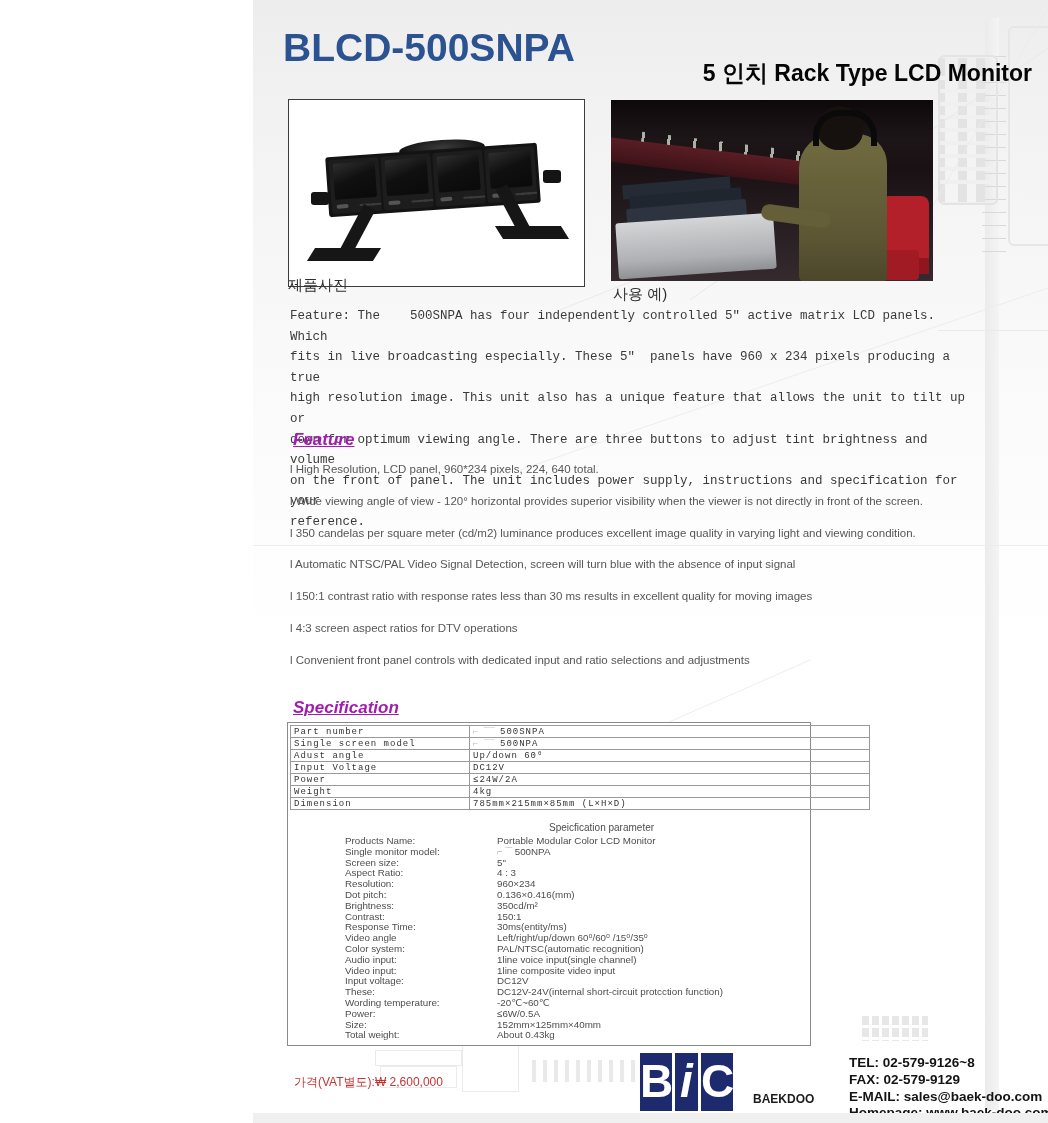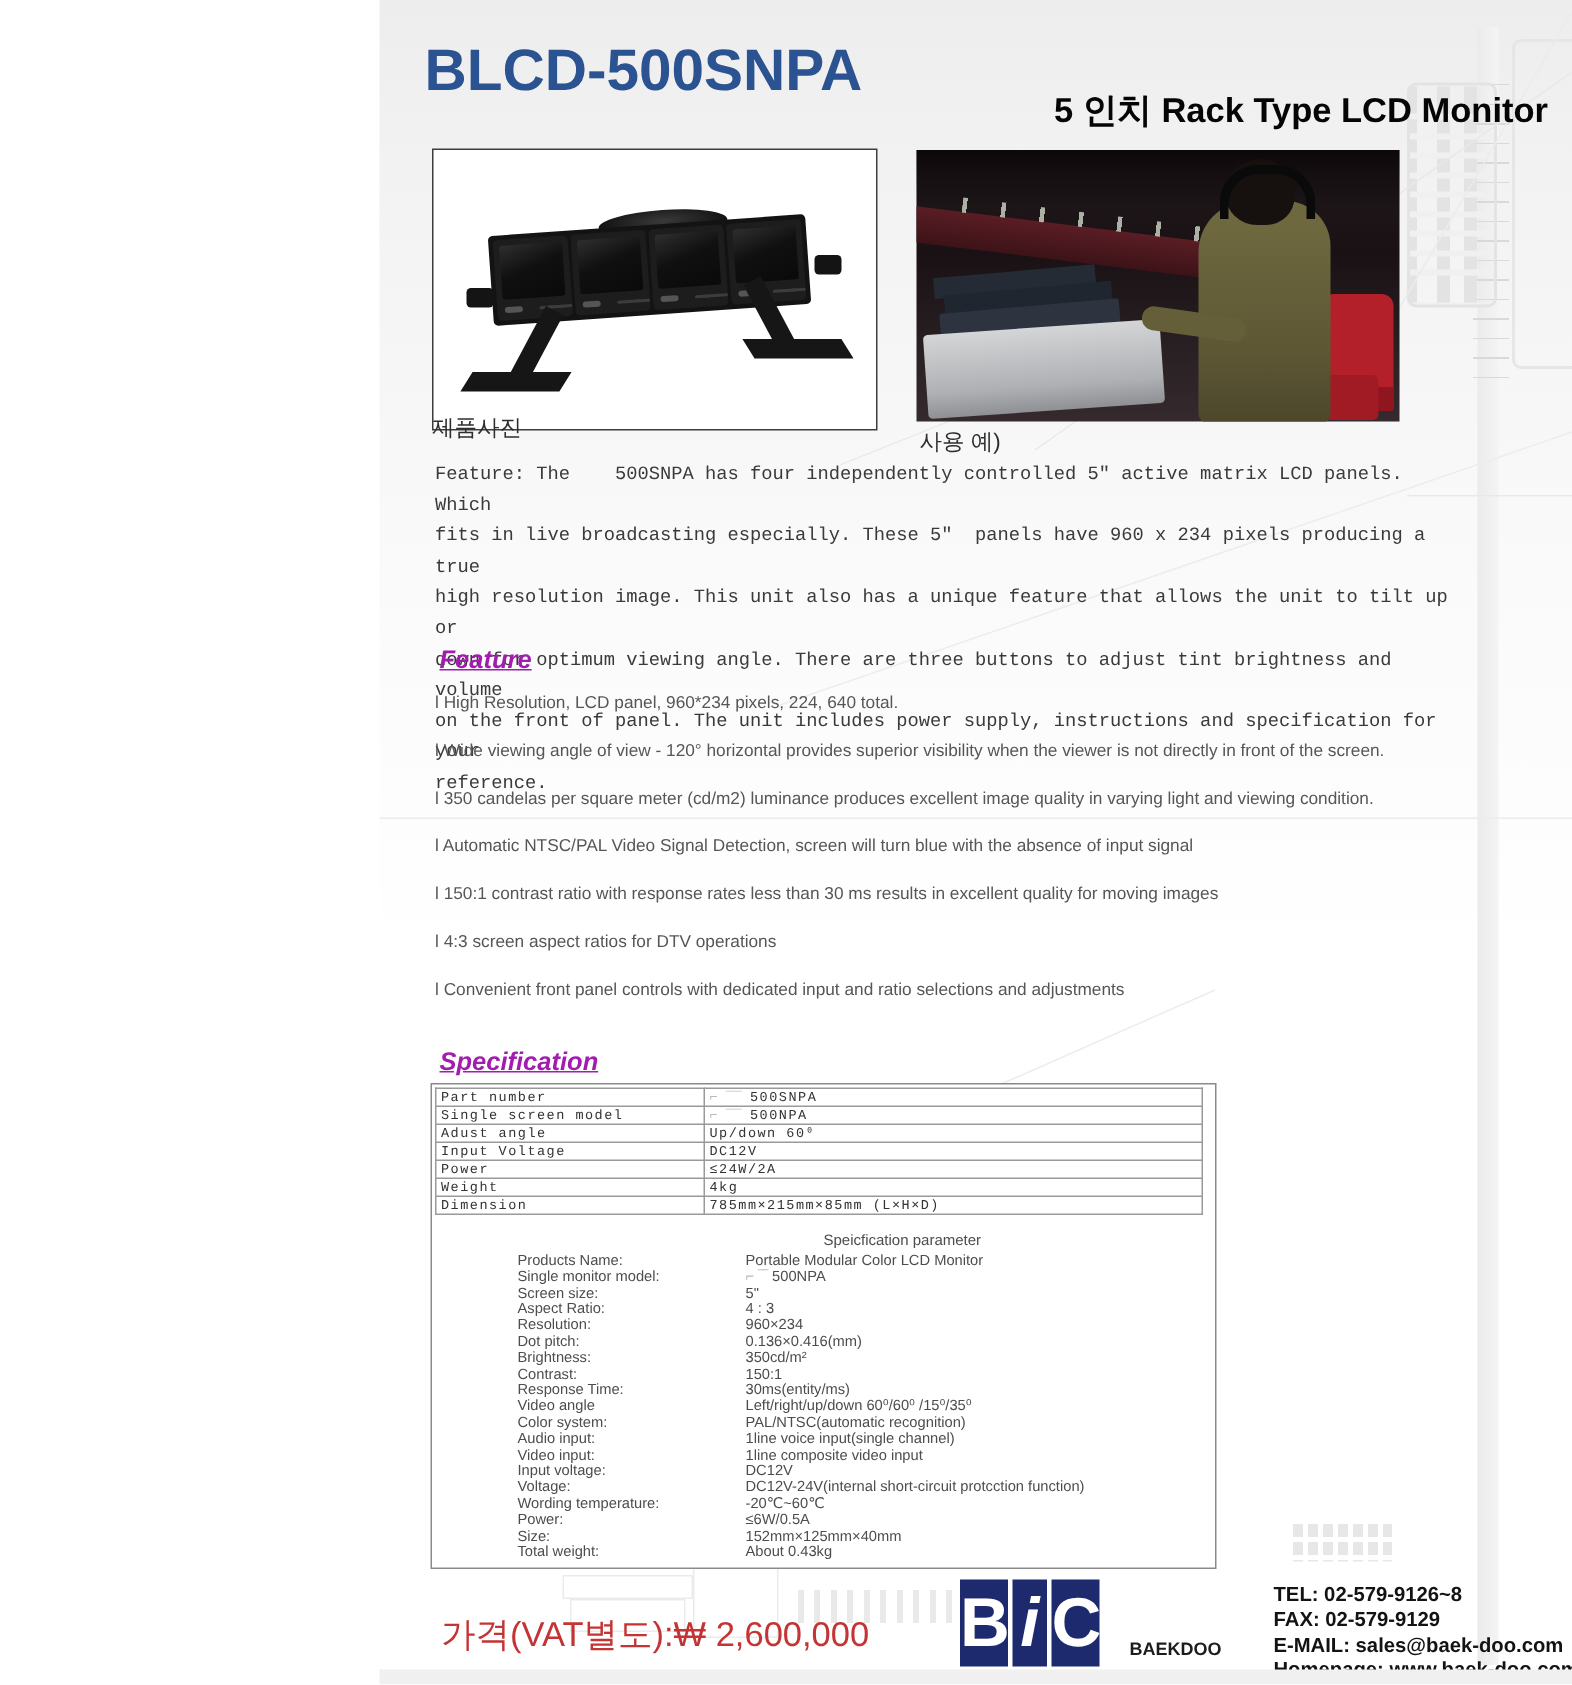--- a/index.html
+++ b/index.html
@@ -90,33 +90,33 @@
 
   .h-it{font-size:17px;font-weight:600;font-style:italic;text-decoration:underline;color:#a21caf;}
   .fhead{left:293px;top:430px;}
   .shead{left:293px;top:698px;}
 
   .flist{left:290px;top:461px;width:678px;}
   .feat{font-size:11.5px;line-height:16.8px;color:#565656;margin-bottom:15px;}
 
   
   .specbox{left:287px;top:722px;width:524px;height:324px;border:1px solid #8a8a8a;background:#fff;box-sizing:border-box;}
-  table.spec{position:absolute;left:290px;top:725px;width:512px;border-collapse:collapse;
+  table.spec{position:absolute;left:290px;top:725px;width:580px;border-collapse:collapse;
          font-family:"Liberation Mono","DejaVu Sans Mono",monospace;font-size:9px;color:#333;}
   table.spec td{border:1px solid #9a9a9a;height:11px;padding:0 3px;letter-spacing:1px;white-space:nowrap;}
   table.spec td.sl{width:172px;}
   .ghost{color:#b9b9b9;letter-spacing:0;}
 
   .ptitle{left:345px;top:822px;width:455px;padding-left:204px;font-size:10px;color:#4d4d4d;box-sizing:border-box;}
   .plist{left:345px;top:836px;width:470px;}
   .prow{display:flex;font-size:9.8px;line-height:10.8px;color:#4d4d4d;white-space:nowrap;}
   .prow .pl{width:152px;flex:none;}
 
   
-  .price{left:294px;top:1074px;font-size:23px;color:#c43434;}
+  .price{left:294px;top:1074px;font-size:12px;color:#c43434;}
   .logo{left:640px;top:1053px;display:flex;gap:3px;}
   .tile{background:#1d2b6e;color:#fff;height:58px;text-align:center;font-weight:800;
         font-size:46px;line-height:56px;font-family:"Liberation Sans",sans-serif;}
   .tileB,.tileC{width:32px;} .tileI{width:23px;font-style:italic;}
   .company{left:753px;top:1053px;width:100px;}
   .cline{font-size:12px;line-height:13.5px;font-weight:700;color:#1c1c1c;margin-top:40px;}
   .ckor{font-size:13px;line-height:15px;color:#222;margin-top:2px;}
   .contact{left:849px;top:1055px;width:200px;}
   .tline{font-size:13.5px;line-height:16.8px;font-weight:700;color:#131313;white-space:nowrap;}
 </style>
@@ -285,21 +285,21 @@
     </div>
     <div class="prow">
       <span class="pl">Video input:</span>
       <span class="pv"><span>1line composite video input</span></span>
     </div>
     <div class="prow">
       <span class="pl">Input voltage:</span>
       <span class="pv"><span>DC12V</span></span>
     </div>
     <div class="prow">
-      <span class="pl">Voltage:</span>
+      <span class="pl">These:</span>
       <span class="pv"><span>DC12V-24V(internal short-circuit protcction function)</span></span>
     </div>
     <div class="prow">
       <span class="pl">Wording temperature:</span>
       <span class="pv"><span>-20℃~60℃</span></span>
     </div>
     <div class="prow">
       <span class="pl">Power:</span>
       <span class="pv"><span>≤6W/0.5A</span></span>
     </div>

